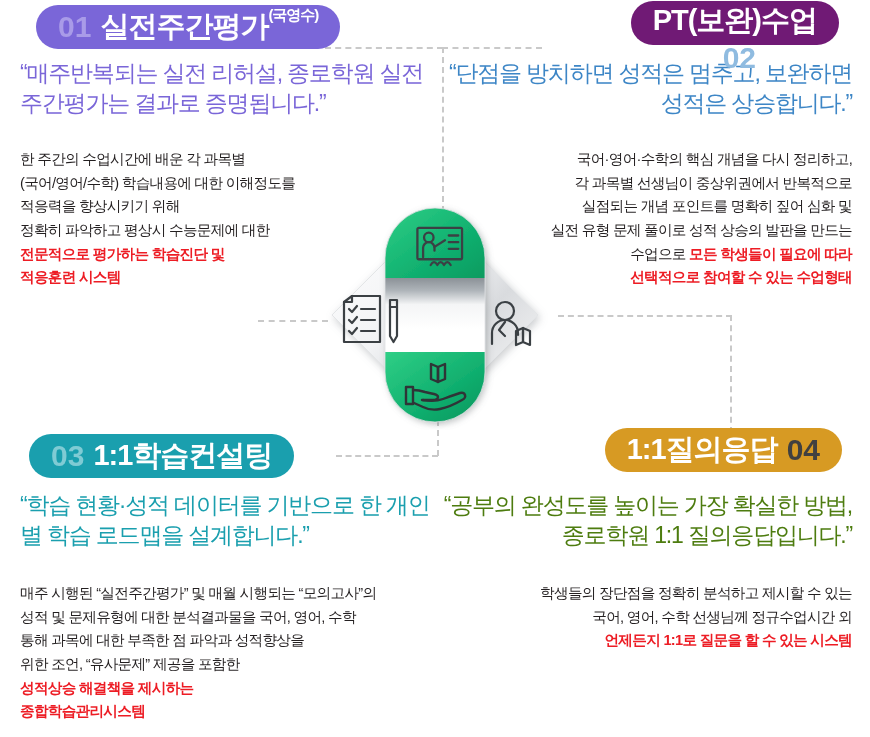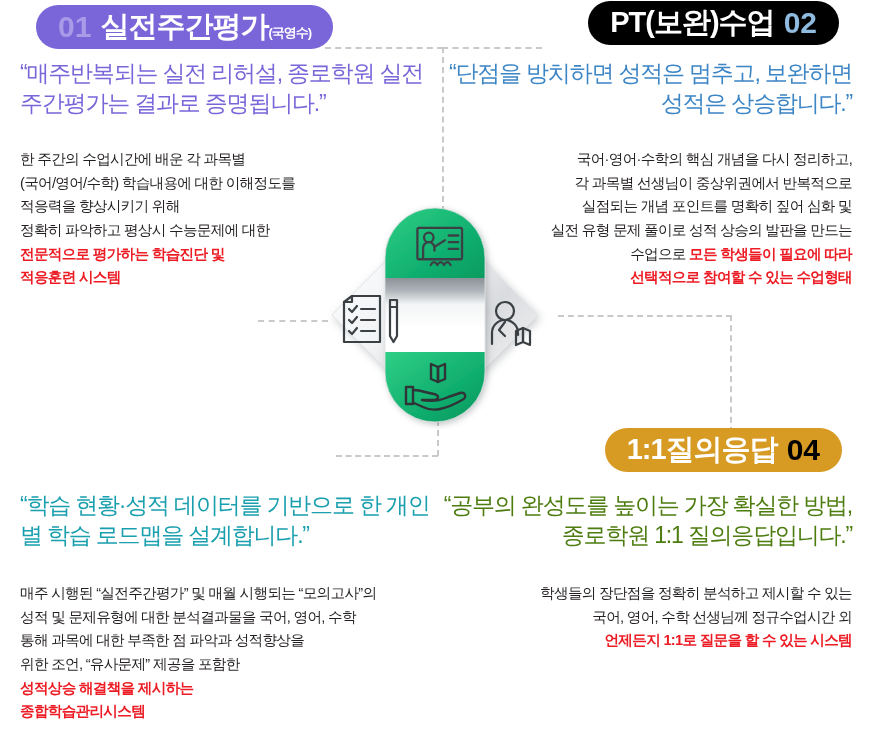--- a/index.html
+++ b/index.html
@@ -32,38 +32,38 @@
     font-weight: bold;
     letter-spacing: 0px;
   }
   .pill .ttl {
     font-size: 29px;
     font-weight: bold;
     color: #ffffff;
     letter-spacing: -1px;
   }
   .pill .sub {
-    font-size: 13px;
+    font-size: 15px;
     font-weight: bold;
     color: #ffffff;
     letter-spacing: -1px;
     align-self: flex-end;
-    padding-bottom: 7px;
+    padding-bottom: 24px;
   }
   .pill .num.lead { margin-right: 9px; }
   .pill .num.trail { margin-left: 9px; }
 
   #pill-01 { left: 36px;  top: 5px;   background: #7a66d8; }
   #pill-01 .num { color: #a99be8; }
-  #pill-02 { right: 31px; top: 1px;   background: #000000; }
+  #pill-02 { right: 31px; top: 1px;   background: #701a75; flex-direction: column; }
   #pill-02 .num { color: #8fbbe0; }
   #pill-03 { left: 29px;  top: 434px; background: #1a9fae; }
   #pill-03 .num { color: #7fcbd4; }
   #pill-04 { right: 28px; top: 428px; background: #d79a23; }
-  #pill-04 .num { color: #000000; }
+  #pill-04 .num { color: #404040; }
 
   
   .quote {
     position: absolute;
     font-size: 23px;
     font-weight: normal;
     line-height: 1.32;
     letter-spacing: -1.2px;
     z-index: 4;
   }
@@ -228,20 +228,24 @@
   <div class="quote" id="quote-02">“단점을 방치하면 성적은 멈추고, 보완하면 성적은 상승합니다.”</div>
   <div class="body" id="body-02">
       <span class="ln">국어·영어·수학의 핵심 개념을 다시 정리하고,</span>
       <span class="ln">각 과목별 선생님이 중상위권에서 반복적으로</span>
       <span class="ln">실점되는 개념 포인트를 명확히 짚어 심화 및</span>
       <span class="ln">실전 유형 문제 풀이로 성적 상승의 발판을 만드는</span>
       <span class="ln"><span>수업으로 </span><span class="hl">모든 학생들이 필요에 따라</span></span>
       <span class="ln hl">선택적으로 참여할 수 있는 수업형태</span>
     </div>
 
+  <div class="pill" id="pill-03">
+    <span class="num lead">03</span>
+    <span class="ttl">1:1학습컨설팅</span>
+  </div>
   <div class="quote" id="quote-03">“학습 현황·성적 데이터를 기반으로 한 개인별 학습 로드맵을 설계합니다.”</div>
   <div class="body" id="body-03">
       <span class="ln">매주 시행된 “실전주간평가” 및 매월 시행되는 “모의고사”의</span>
       <span class="ln">성적 및 문제유형에 대한 분석결과물을 국어, 영어, 수학</span>
       <span class="ln">통해 과목에 대한 부족한 점 파악과 성적향상을</span>
       <span class="ln">위한 조언, “유사문제” 제공을 포함한</span>
       <span class="ln hl">성적상승 해결책을 제시하는</span>
       <span class="ln hl">종합학습관리시스템</span>
     </div>
 

